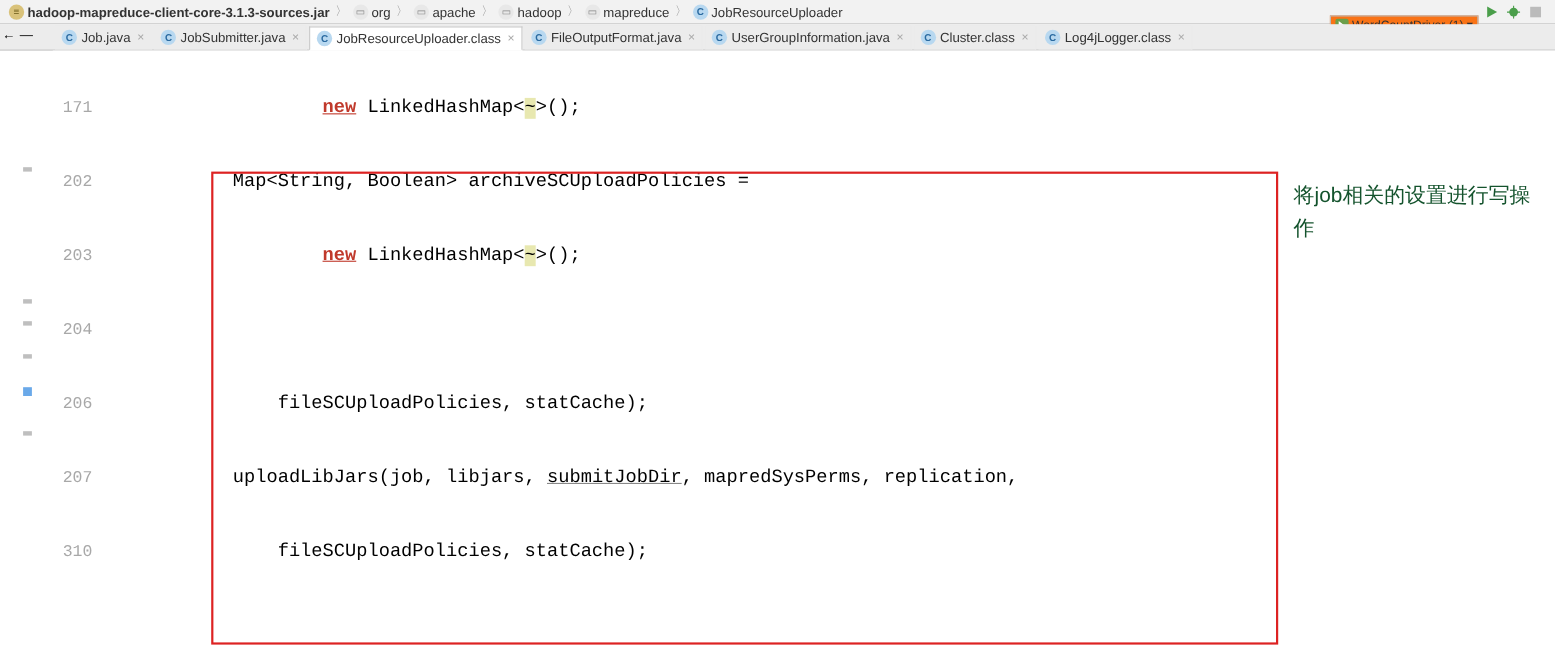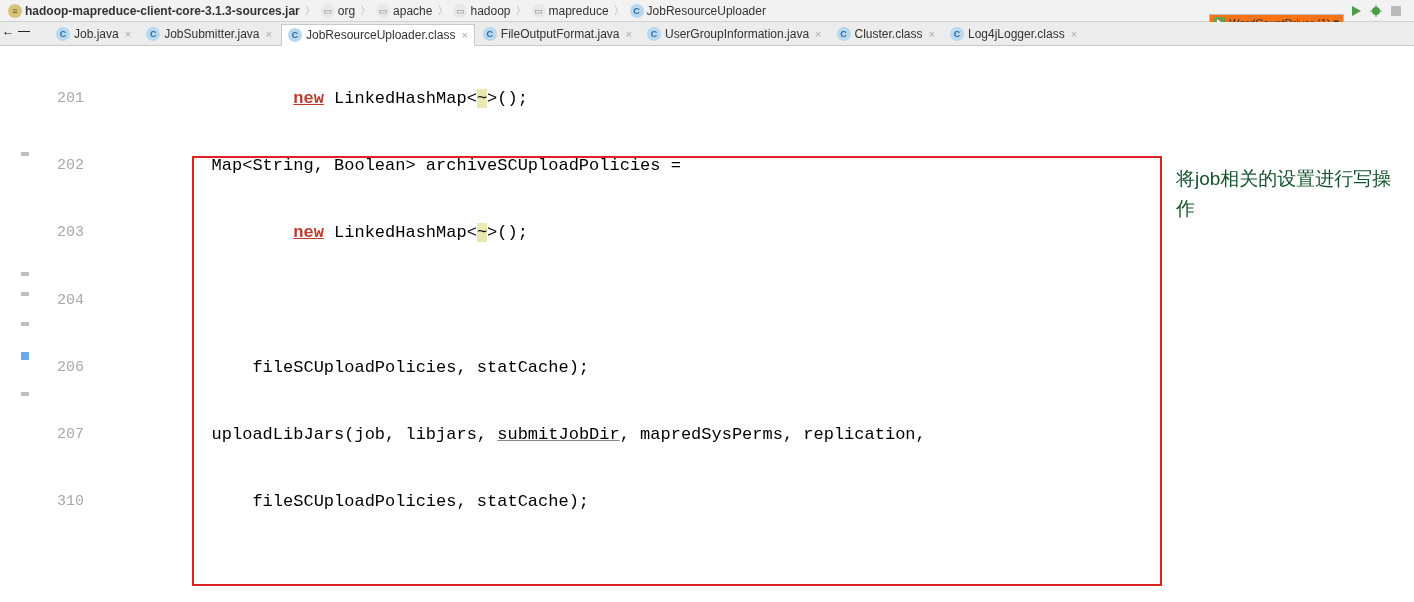--- a/index.html
+++ b/index.html
@@ -262,21 +262,21 @@
   <div class="thin-left">
     <div class="mark" style="top:60px;"></div>
     <div class="mark" style="top:180px;"></div>
     <div class="mark" style="top:200px;"></div>
     <div class="mark" style="top:230px;"></div>
     <div class="mark blue" style="top:260px; height:8px;"></div>
     <div class="mark" style="top:300px;"></div>
   </div>
 
   <div class="code" style="margin-left:48px;">
-    <div class="line"><span class="ln">201</span><span class="mk"></span><span class="cd"><span>                </span><span class="kw-new">new</span><span> LinkedHashMap&lt;</span><span class="hl-yellow-text">~</span><span>&gt;();</span></span></div>
+    <div class="line"><span class="ln">171</span><span class="mk"></span><span class="cd"><span>                </span><span class="kw-new">new</span><span> LinkedHashMap&lt;</span><span class="hl-yellow-text">~</span><span>&gt;();</span></span></div>
     <div class="line"><span class="ln">202</span><span class="mk"></span><span class="cd">        Map&lt;String, Boolean&gt; archiveSCUploadPolicies =</span></div>
     <div class="line"><span class="ln">203</span><span class="mk"></span><span class="cd"><span>                </span><span class="kw-new">new</span><span> LinkedHashMap&lt;</span><span class="hl-yellow-text">~</span><span>&gt;();</span></span></div>
     <div class="line"><span class="ln">204</span><span class="mk"></span><span class="cd"></span></div>
     <div class="line"><span class="ln">206</span><span class="mk"></span><span class="cd">            fileSCUploadPolicies, statCache);</span></div>
     <div class="line"><span class="ln">207</span><span class="mk"></span><span class="cd"><span>        uploadLibJars(job, libjars, </span><span class="underline">submitJobDir</span><span>, mapredSysPerms, replication,</span></span></div>
     <div class="line"><span class="ln">310</span><span class="mk"></span><span class="cd">            fileSCUploadPolicies, statCache);</span></div>
     
     
     
     

